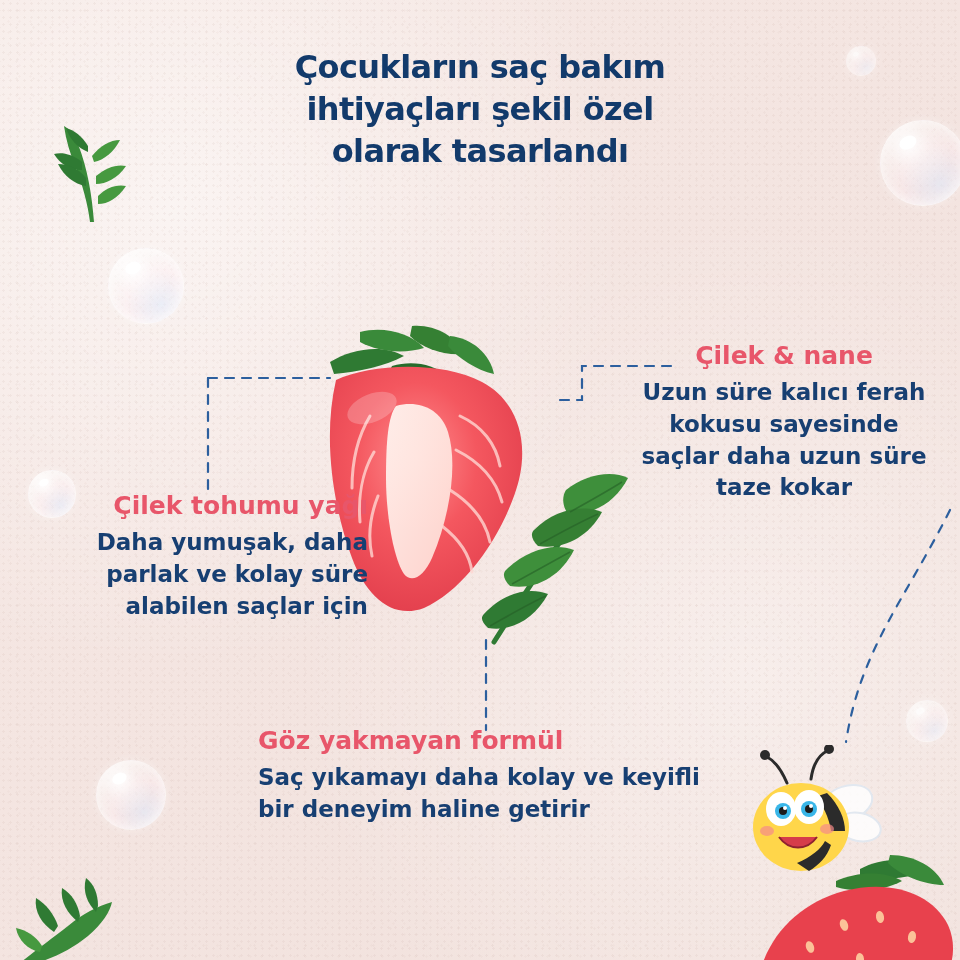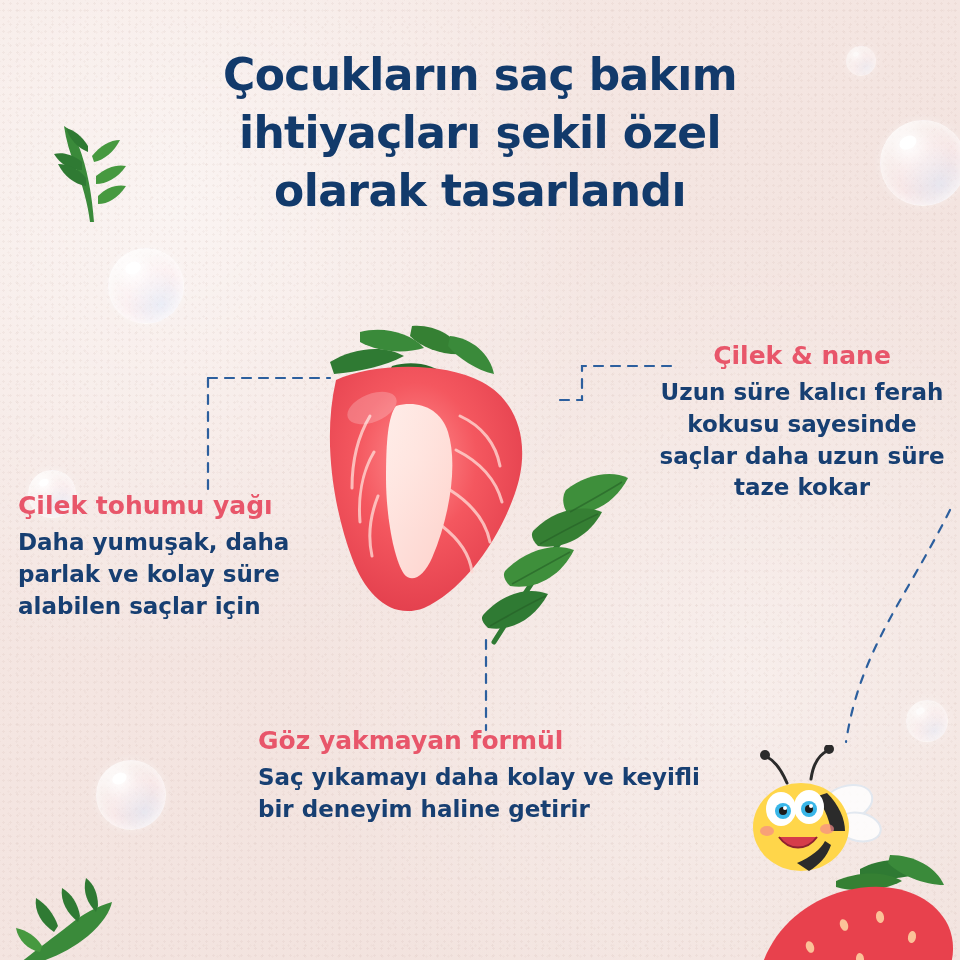--- a/index.html
+++ b/index.html
@@ -40,21 +40,21 @@
   }
 
   
   .title {
     position: absolute;
     top: 46px;
     left: 0;
     width: 960px;
     text-align: center;
     color: #123a6b;
-    font-size: 44px;
+    font-size: 32px;
     line-height: 1.32;
     font-weight: 700;
     letter-spacing: -0.6px;
   }
   .title .line { display: block; }
 
   
   .callout { position: absolute; }
   .callout .heading {
     font-weight: 700;
@@ -63,22 +63,22 @@
     line-height: 1.25;
     margin-bottom: 6px;
   }
   .callout .body {
     font-size: 23px;
     line-height: 1.38;
     color: #173f72;
     font-weight: 600;
   }
 
-  #callout-left  { left: 18px;  top: 490px; width: 350px; text-align: left; }
-  #callout-right { left: 652px; top: 340px; width: 300px; text-align: center; }
+  #callout-left  { left: 18px;  top: 490px; width: 350px; text-align: right; }
+  #callout-right { left: 634px; top: 340px; width: 300px; text-align: center; }
   #callout-bottom{ left: 258px; top: 725px; width: 460px; text-align: left; }
 
   
   #connectors { position: absolute; inset: 0; pointer-events: none; }
 
   
   .bubble {
     position: absolute;
     border-radius: 50%;
     background:

